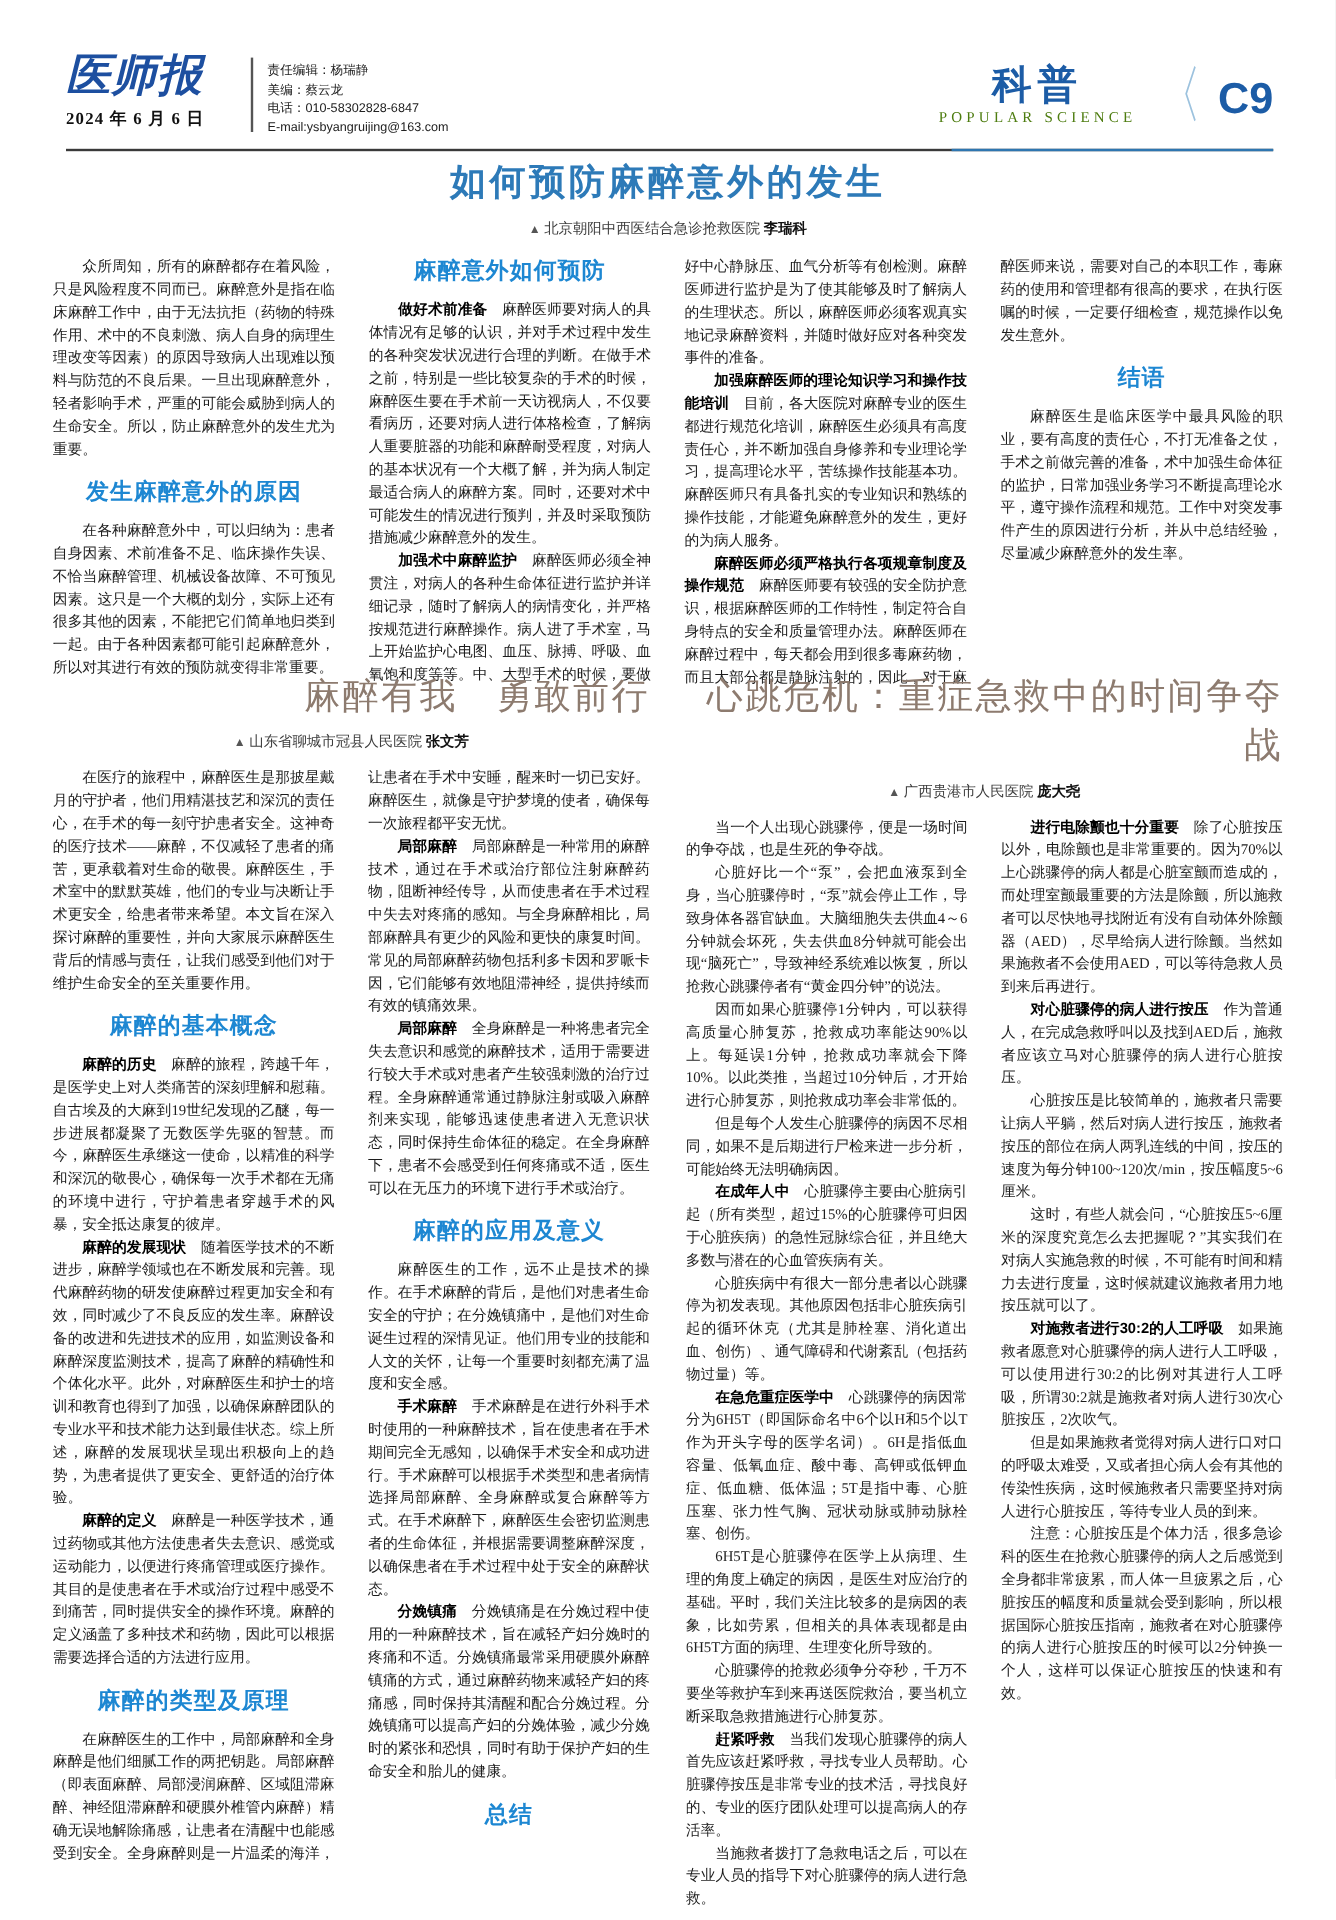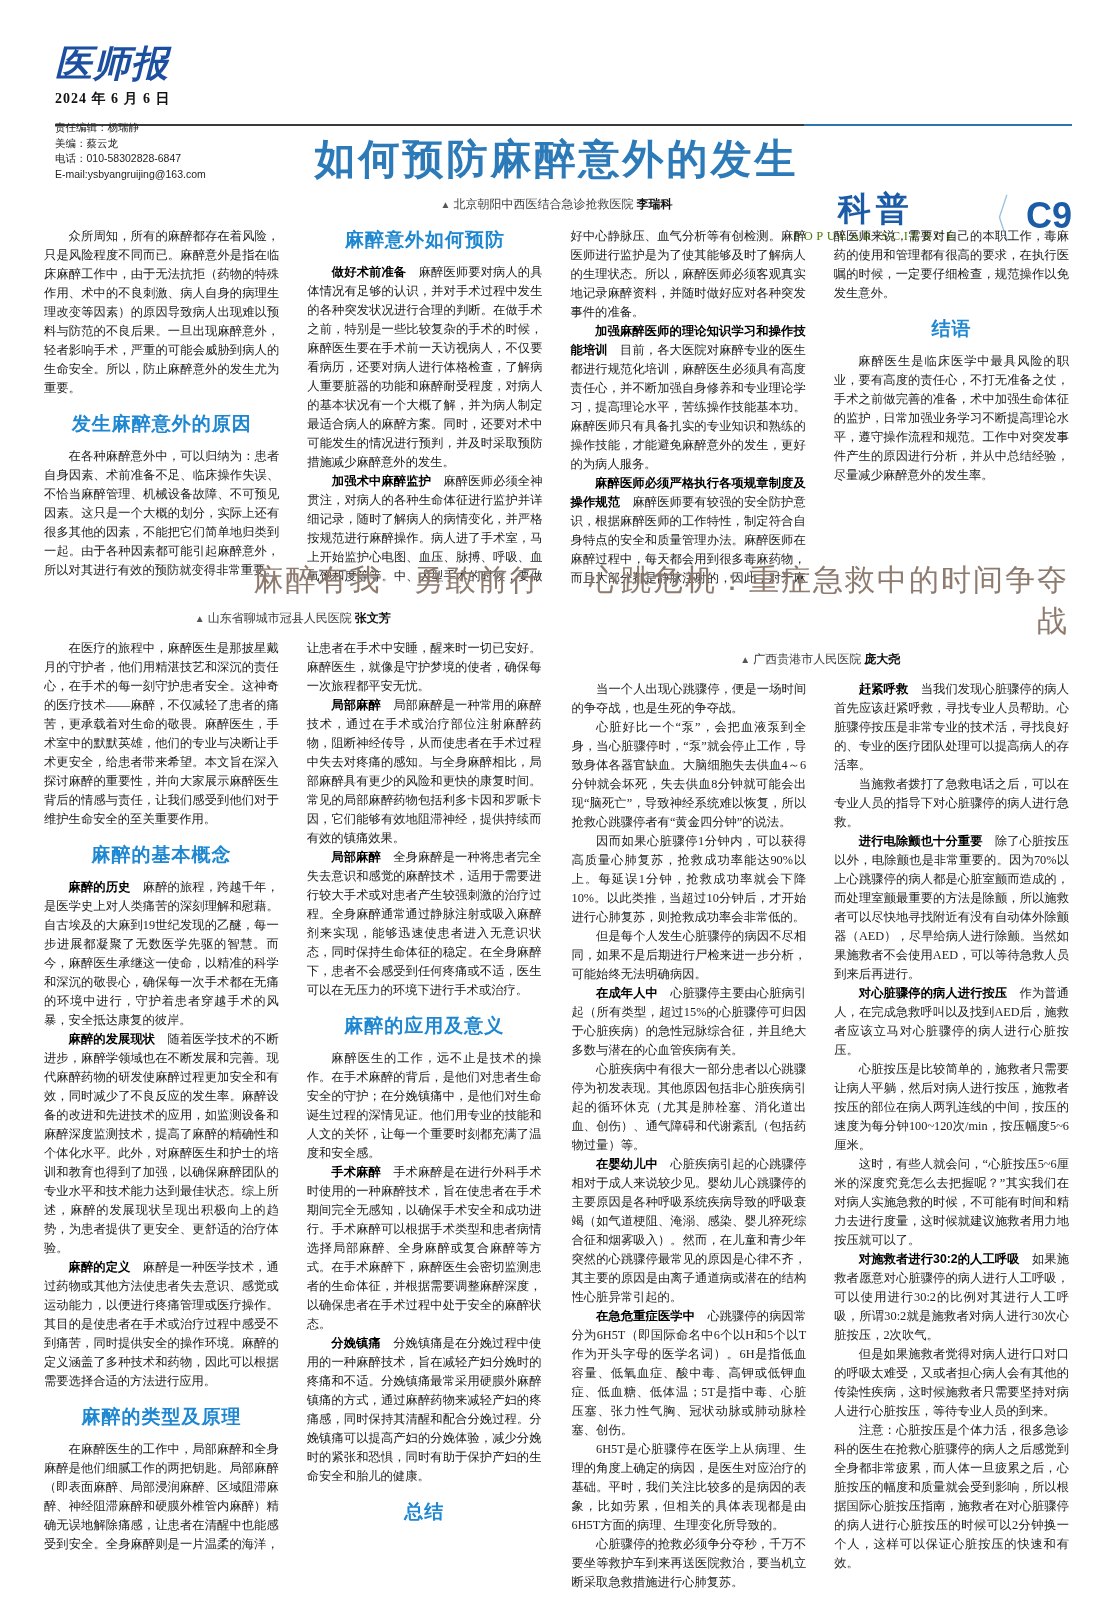--- a/index.html
+++ b/index.html
@@ -1,44 +1,44 @@
 <!DOCTYPE html>
 <html lang="zh"><head>
 <meta charset="utf-8">
 <style>
   html,body{margin:0;padding:0;background:#e8e8e8;}
   .page{position:relative;width:1113px;height:1600px;margin:0 auto;background:#ffffff;
         font-family:"Liberation Serif","DejaVu Serif",serif;color:#1c1c1c;overflow:hidden;}
 
   
-  .masthead{position:absolute;left:55px;right:41px;top:44px;height:80px;
-            border-bottom:2px solid #3a3a3a;display:flex;align-items:flex-start;flex-direction:column;}
+  .masthead{position:absolute;left:55px;right:52px;top:44px;height:80px;
+            border-bottom:2px solid #3a3a3a;display:flex;align-items:flex-start;}
   .masthead:after{content:"";position:absolute;right:0;bottom:-2px;width:268px;height:0;
                   border-bottom:2px solid #2e76b0;}
   .brand{width:140px;}
   .brand .logo{font-size:37px;font-weight:bold;color:#1d4fa0;font-style:italic;
                letter-spacing:1px;line-height:40px;font-family:"Liberation Serif",serif;}
   .brand .date{font-size:14px;font-weight:bold;color:#111;margin-top:6px;letter-spacing:1px;white-space:nowrap;}
   .mast-divider{width:2px;background:#555;height:62px;margin:4px 12px 0 14px;}
   .mast-info{font-size:10.5px;line-height:15.5px;color:#222;padding-top:8px;
              font-family:"Liberation Sans","DejaVu Sans",sans-serif;}
-  .mast-right{margin-left:auto;display:flex;align-items:flex-start;padding-top:10px;}
+  .mast-right{margin-left:auto;display:flex;align-items:flex-end;padding-top:10px;}
   .section-cn-wrap{text-align:center;}
   .section-cn{font-size:33px;font-weight:bold;color:#1c5ca6;letter-spacing:5px;
               font-family:"Liberation Sans","DejaVu Sans",sans-serif;line-height:34px;}
   .section-en{font-size:12.5px;color:#4d7c0f;letter-spacing:3.5px;margin-top:3px;
               font-family:"Liberation Serif",serif;}
   .chevron{font-size:52px;color:#9cc2de;font-weight:100;line-height:52px;margin:0 6px 0 10px;
            transform:scaleX(.7);font-family:"DejaVu Sans",sans-serif;}
   .page-no{font-size:36px;font-weight:bold;color:#1c5ca6;line-height:48px;
            font-family:Liberation Sans, sans-serif;}
 
   
   .article1{position:absolute;left:44px;width:1025px;top:132px;}
-  .a1-title{text-align:center;font-size:41px;color:#2d7ab8;font-weight:600;letter-spacing:3px;
+  .a1-title{text-align:center;font-size:30px;color:#2d7ab8;font-weight:600;letter-spacing:3px;
             margin:0;font-family:"Liberation Sans","DejaVu Sans",sans-serif;}
   .byline{text-align:center;font-size:12px;color:#444;margin-top:9px;}
   .byline .marker{color:#555;font-size:10px;}
   .byline .org{color:#3c3c3c;}
   .byline .name{color:#111;font-weight:bold;
                 font-family:"Liberation Sans","DejaVu Sans",sans-serif;}
   .cols4{margin-top:14px;columns:4;column-gap:28px;height:364px;column-fill:auto;overflow:hidden;}
 
   
   .bottom{position:absolute;left:44px;width:1025px;top:560px;display:flex;gap:30px;}
@@ -137,21 +137,20 @@
         <span class="org">广西贵港市人民医院</span>
         <span class="name">庞大尧</span>
       </div>
       <div class="cols2 flow">
           <p>当一个人出现心跳骤停，便是一场时间的争夺战，也是生死的争夺战。</p>
           <p>心脏好比一个“泵”，会把血液泵到全身，当心脏骤停时，“泵”就会停止工作，导致身体各器官缺血。大脑细胞失去供血4～6分钟就会坏死，失去供血8分钟就可能会出现“脑死亡”，导致神经系统难以恢复，所以抢救心跳骤停者有“黄金四分钟”的说法。</p>
           <p>因而如果心脏骤停1分钟内，可以获得高质量心肺复苏，抢救成功率能达90%以上。每延误1分钟，抢救成功率就会下降10%。以此类推，当超过10分钟后，才开始进行心肺复苏，则抢救成功率会非常低的。</p>
           <p>但是每个人发生心脏骤停的病因不尽相同，如果不是后期进行尸检来进一步分析，可能始终无法明确病因。</p>
           <p><strong>在成年人中　</strong>心脏骤停主要由心脏病引起（所有类型，超过15%的心脏骤停可归因于心脏疾病）的急性冠脉综合征，并且绝大多数与潜在的心血管疾病有关。</p>
           <p>心脏疾病中有很大一部分患者以心跳骤停为初发表现。其他原因包括非心脏疾病引起的循环休克（尤其是肺栓塞、消化道出血、创伤）、通气障碍和代谢紊乱（包括药物过量）等。</p>
-          <p><strong>在婴幼儿中　</strong>心脏疾病引起的心跳骤停相对于成人来说较少见。婴幼儿心跳骤停的主要原因是各种呼吸系统疾病导致的呼吸衰竭（如气道梗阻、淹溺、感染、婴儿猝死综合征和烟雾吸入）。然而，在儿童和青少年突然的心跳骤停最常见的原因是心律不齐，其主要的原因是由离子通道病或潜在的结构性心脏异常引起的。</p>
           <p><strong>在急危重症医学中　</strong>心跳骤停的病因常分为6H5T（即国际命名中6个以H和5个以T作为开头字母的医学名词）。6H是指低血容量、低氧血症、酸中毒、高钾或低钾血症、低血糖、低体温；5T是指中毒、心脏压塞、张力性气胸、冠状动脉或肺动脉栓塞、创伤。</p>
           <p>6H5T是心脏骤停在医学上从病理、生理的角度上确定的病因，是医生对应治疗的基础。平时，我们关注比较多的是病因的表象，比如劳累，但相关的具体表现都是由6H5T方面的病理、生理变化所导致的。</p>
           <p>心脏骤停的抢救必须争分夺秒，千万不要坐等救护车到来再送医院救治，要当机立断采取急救措施进行心肺复苏。</p>
           <p><strong>赶紧呼救　</strong>当我们发现心脏骤停的病人首先应该赶紧呼救，寻找专业人员帮助。心脏骤停按压是非常专业的技术活，寻找良好的、专业的医疗团队处理可以提高病人的存活率。</p>
           <p>当施救者拨打了急救电话之后，可以在专业人员的指导下对心脏骤停的病人进行急救。</p>
           <p><strong>进行电除颤也十分重要　</strong>除了心脏按压以外，电除颤也是非常重要的。因为70%以上心跳骤停的病人都是心脏室颤而造成的，而处理室颤最重要的方法是除颤，所以施救者可以尽快地寻找附近有没有自动体外除颤器（AED），尽早给病人进行除颤。当然如果施救者不会使用AED，可以等待急救人员到来后再进行。</p>
           <p><strong>对心脏骤停的病人进行按压　</strong>作为普通人，在完成急救呼叫以及找到AED后，施救者应该立马对心脏骤停的病人进行心脏按压。</p>
           <p>心脏按压是比较简单的，施救者只需要让病人平躺，然后对病人进行按压，施救者按压的部位在病人两乳连线的中间，按压的速度为每分钟100~120次/min，按压幅度5~6厘米。</p>
           <p>这时，有些人就会问，“心脏按压5~6厘米的深度究竟怎么去把握呢？”其实我们在对病人实施急救的时候，不可能有时间和精力去进行度量，这时候就建议施救者用力地按压就可以了。</p>
           <p><strong>对施救者进行30:2的人工呼吸　</strong>如果施救者愿意对心脏骤停的病人进行人工呼吸，可以使用进行30:2的比例对其进行人工呼吸，所谓30:2就是施救者对病人进行30次心脏按压，2次吹气。</p>

